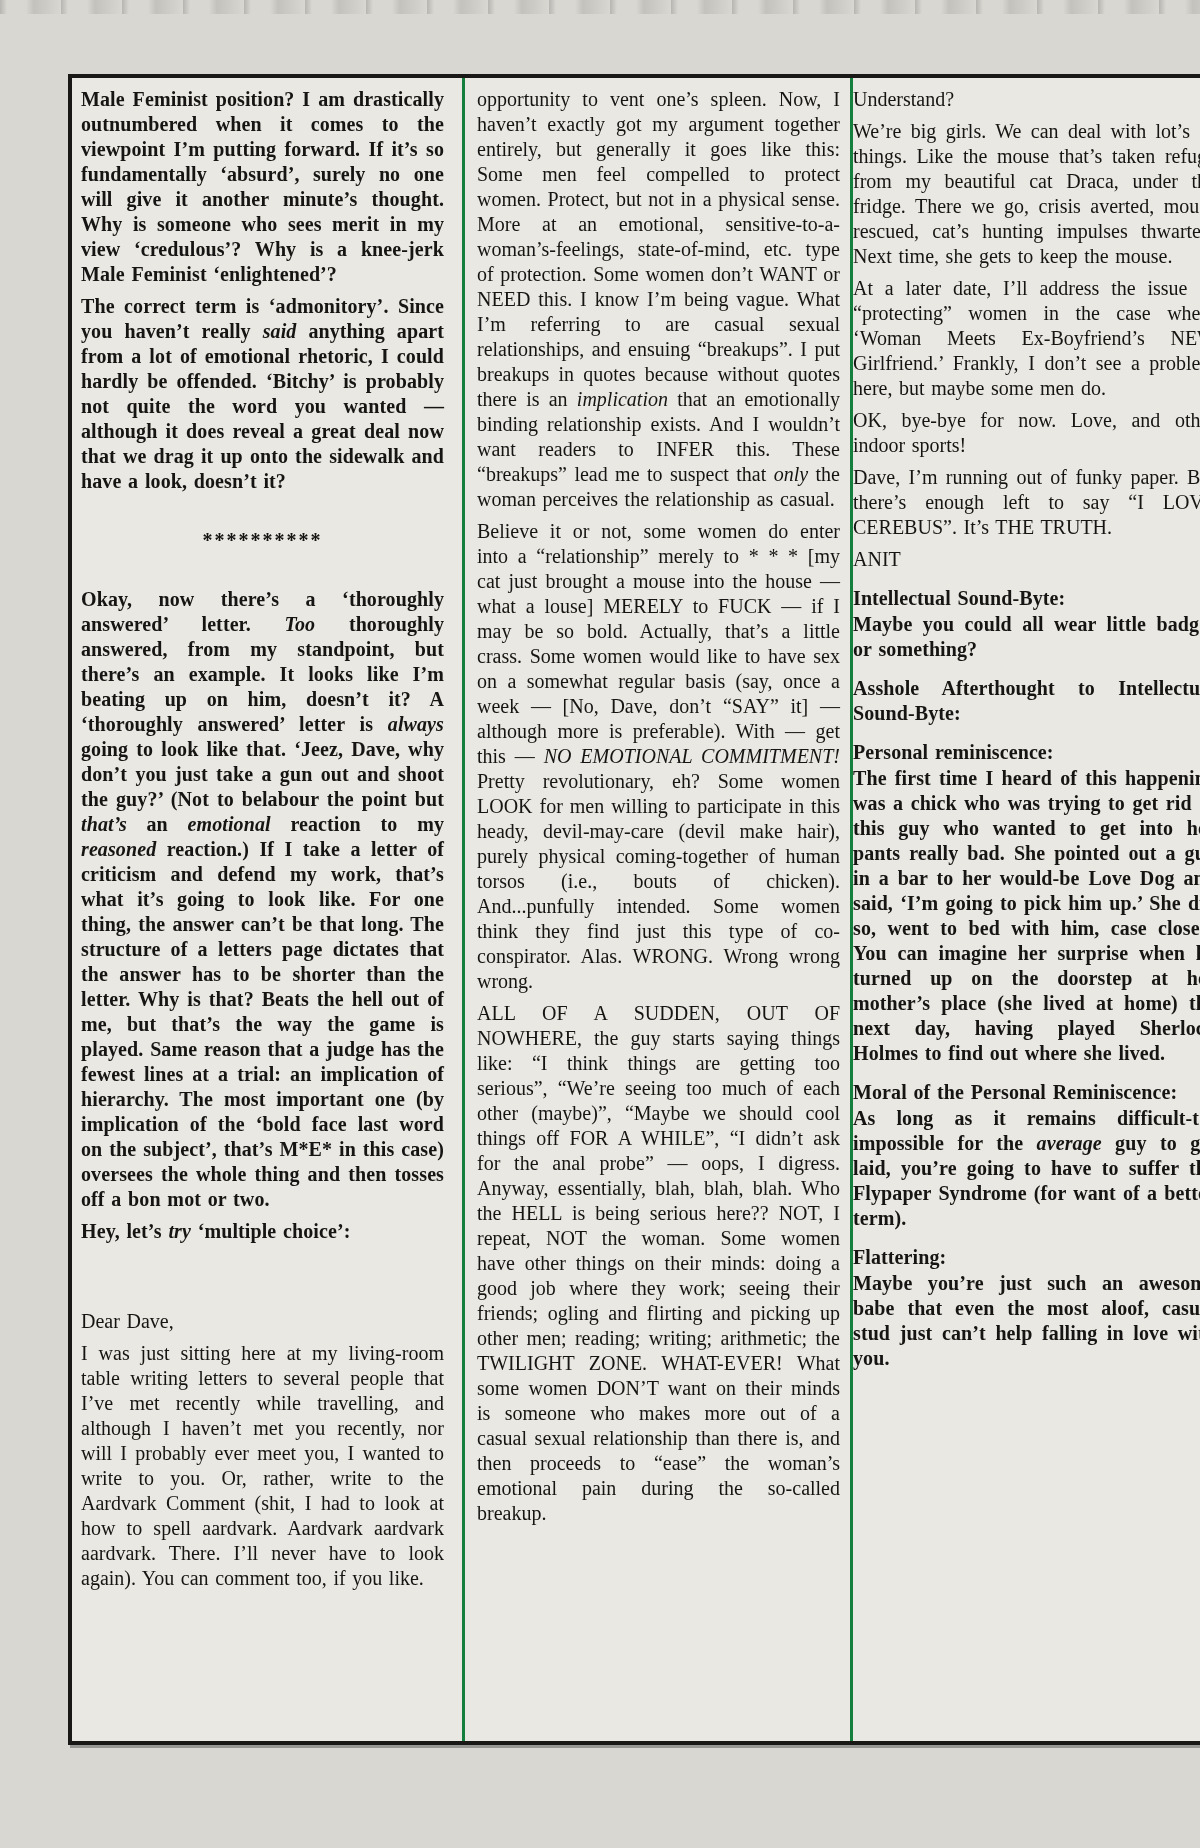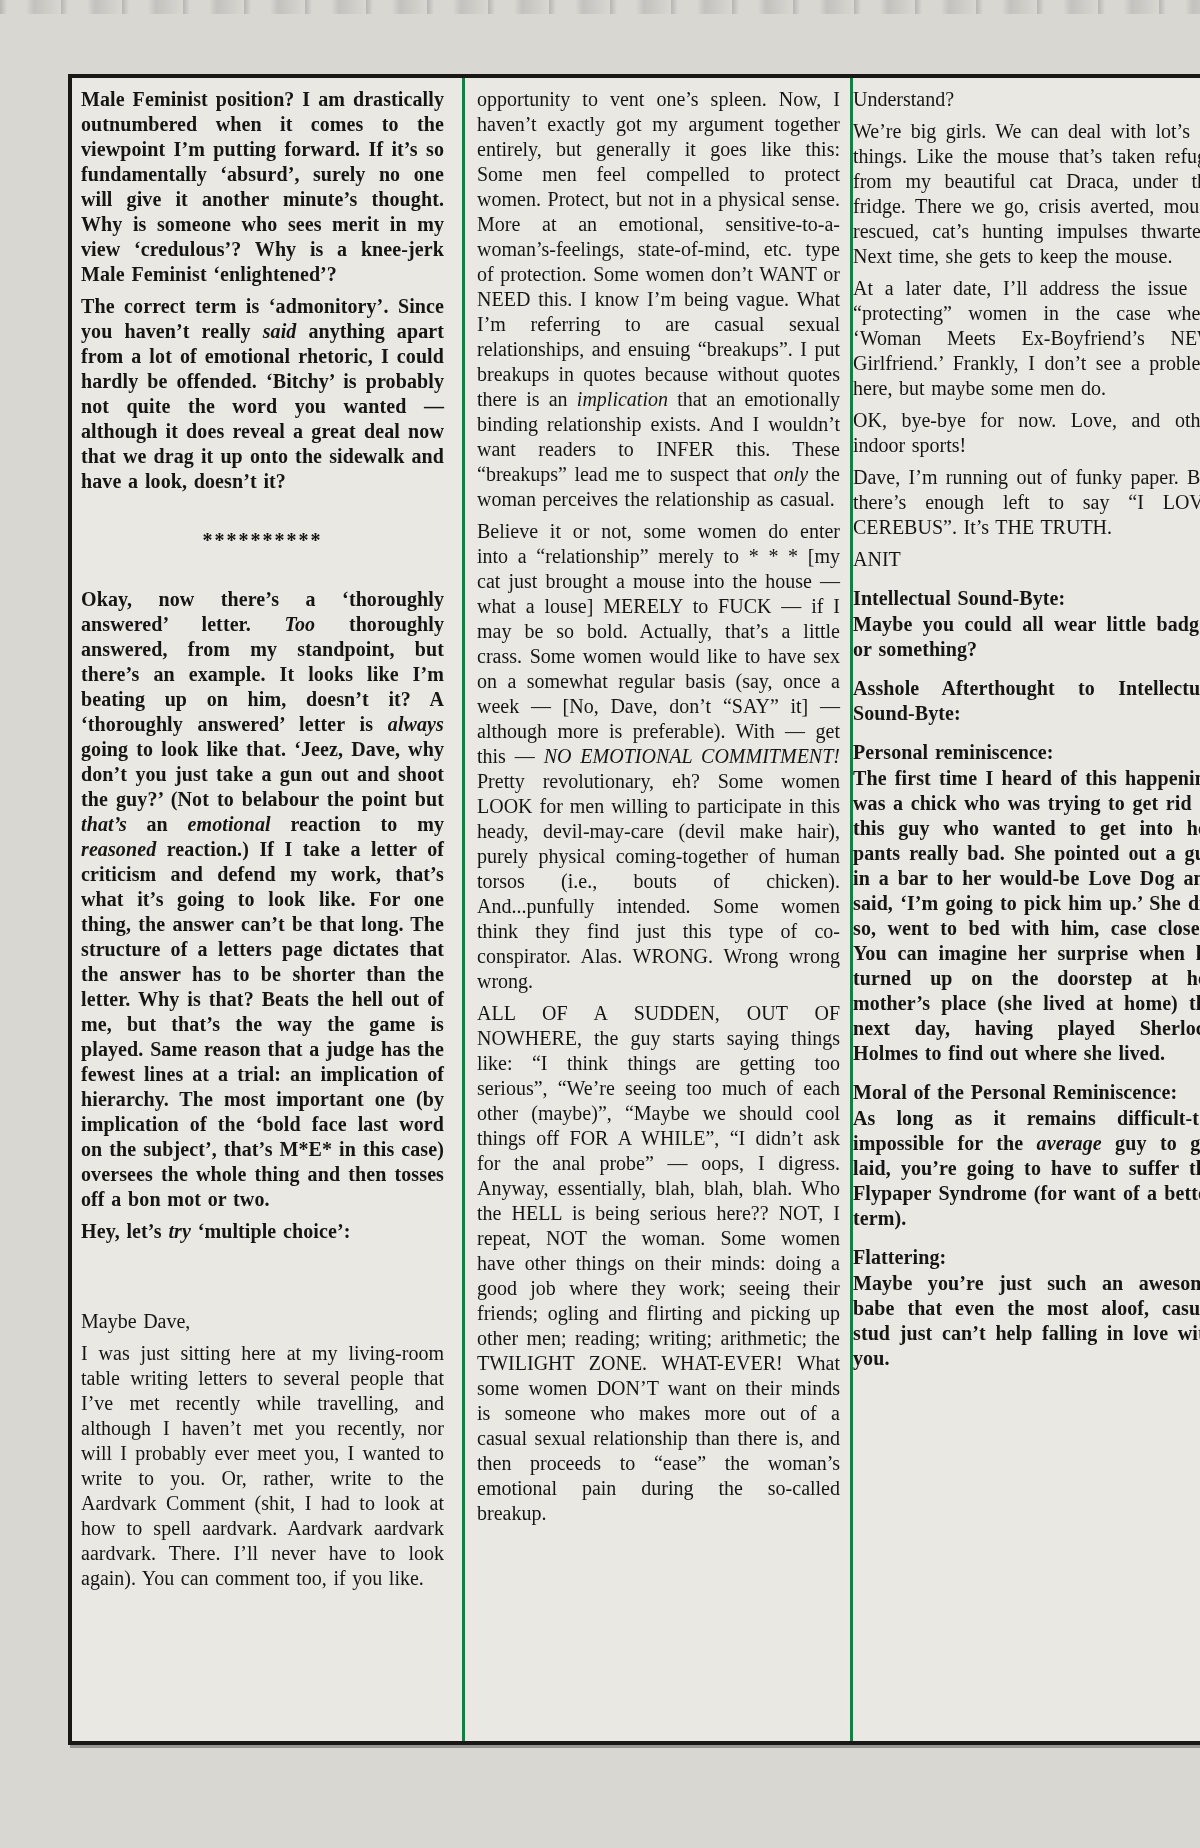--- a/index.html
+++ b/index.html
@@ -89,21 +89,21 @@
 <div class="scan-noise-top"></div>
 
 <div class="page-box">
   <div class="col col-1">
       <p class="blk-b">Male Feminist position? I am drastically outnumbered when it comes to the viewpoint I’m putting forward. If it’s so fundamentally ‘absurd’, surely no one will give it another minute’s thought. Why is someone who sees merit in my view ‘credulous’? Why is a knee-jerk Male Feminist ‘enlightened’?</p>
       <p class="blk-b">The correct term is ‘admonitory’. Since you haven’t really <i>said</i> anything apart from a lot of emotional rhetoric, I could hardly be offended. ‘Bitchy’ is probably not quite the word you wanted — although it does reveal a great deal now that we drag it up onto the sidewalk and have a look, doesn’t it?</p>
       <p class="blk-stars">**********</p>
       <p class="blk-b">Okay, now there’s a ‘thoroughly answered’ letter. <i>Too</i> thoroughly answered, from my standpoint, but there’s an example. It looks like I’m beating up on him, doesn’t it? A ‘thoroughly answered’ letter is <i>always</i> going to look like that. ‘Jeez, Dave, why don’t you just take a gun out and shoot the guy?’ (Not to belabour the point but <i>that’s</i> an <i>emotional</i> reaction to my <i>reasoned</i> reaction.) If I take a letter of criticism and defend my work, that’s what it’s going to look like. For one thing, the answer can’t be that long. The structure of a letters page dictates that the answer has to be shorter than the letter. Why is that? Beats the hell out of me, but that’s the way the game is played. Same reason that a judge has the fewest lines at a trial: an implication of hierarchy. The most important one (by implication of the ‘bold face last word on the subject’, that’s M*E* in this case) oversees the whole thing and then tosses off a bon mot or two.</p>
       <p class="blk-b">Hey, let’s <i>try</i> ‘multiple choice’:</p>
       <div class="blk-gap"></div>
-      <p class="blk-n">Maybe Dave,</p>
+      <p class="blk-n">Dear Dave,</p>
       <p class="blk-n">I was just sitting here at my living-room table writing letters to several people that I’ve met recently while travelling, and although I haven’t met you recently, nor will I probably ever meet you, I wanted to write to you. Or, rather, write to the Aardvark Comment (shit, I had to look at how to spell aardvark. Aardvark aardvark aardvark. There. I’ll never have to look again). You can comment too, if you like.</p>
     </div>
   <div class="col col-2">
       <p class="blk-n">opportunity to vent one’s spleen. Now, I haven’t exactly got my argument together entirely, but generally it goes like this: Some men feel compelled to protect women. Protect, but not in a physical sense. More at an emotional, sensitive-to-a-woman’s-feelings, state-of-mind, etc. type of protection. Some women don’t WANT or NEED this. I know I’m being vague. What I’m referring to are casual sexual relationships, and ensuing “breakups”. I put breakups in quotes because without quotes there is an <i>implication</i> that an emotionally binding relationship exists. And I wouldn’t want readers to INFER this. These “breakups” lead me to suspect that <i>only</i> the woman perceives the relationship as casual.</p>
       <p class="blk-n">Believe it or not, some women do enter into a “relationship” merely to * * * [my cat just brought a mouse into the house — what a louse] MERELY to FUCK — if I may be so bold. Actually, that’s a little crass. Some women would like to have sex on a somewhat regular basis (say, once a week — [No, Dave, don’t “SAY” it] — although more is preferable). With — get this — <i>NO EMOTIONAL COMMITMENT!</i> Pretty revolutionary, eh? Some women LOOK for men willing to participate in this heady, devil-may-care (devil make hair), purely physical coming-together of human torsos (i.e., bouts of chicken). And...punfully intended. Some women think they find just this type of co-conspirator. Alas. WRONG. Wrong wrong wrong.</p>
       <p class="blk-n">ALL OF A SUDDEN, OUT OF NOWHERE, the guy starts saying things like: “I think things are getting too serious”, “We’re seeing too much of each other (maybe)”, “Maybe we should cool things off FOR A WHILE”, “I didn’t ask for the anal probe” — oops, I digress. Anyway, essentially, blah, blah, blah. Who the HELL is being serious here?? NOT, I repeat, NOT the woman. Some women have other things on their minds: doing a good job where they work; seeing their friends; ogling and flirting and picking up other men; reading; writing; arithmetic; the TWILIGHT ZONE. WHAT-EVER! What some women DON’T want on their minds is someone who makes more out of a casual sexual relationship than there is, and then proceeds to “ease” the woman’s emotional pain during the so-called breakup.</p>
     </div>
   <div class="col col-3">
       <p class="blk-n">Understand?</p>
       <p class="blk-n">We’re big girls. We can deal with lot’s o’ things. Like the mouse that’s taken refuge from my beautiful cat Draca, under the fridge. There we go, crisis averted, mouse rescued, cat’s hunting impulses thwarted. Next time, she gets to keep the mouse.</p>

